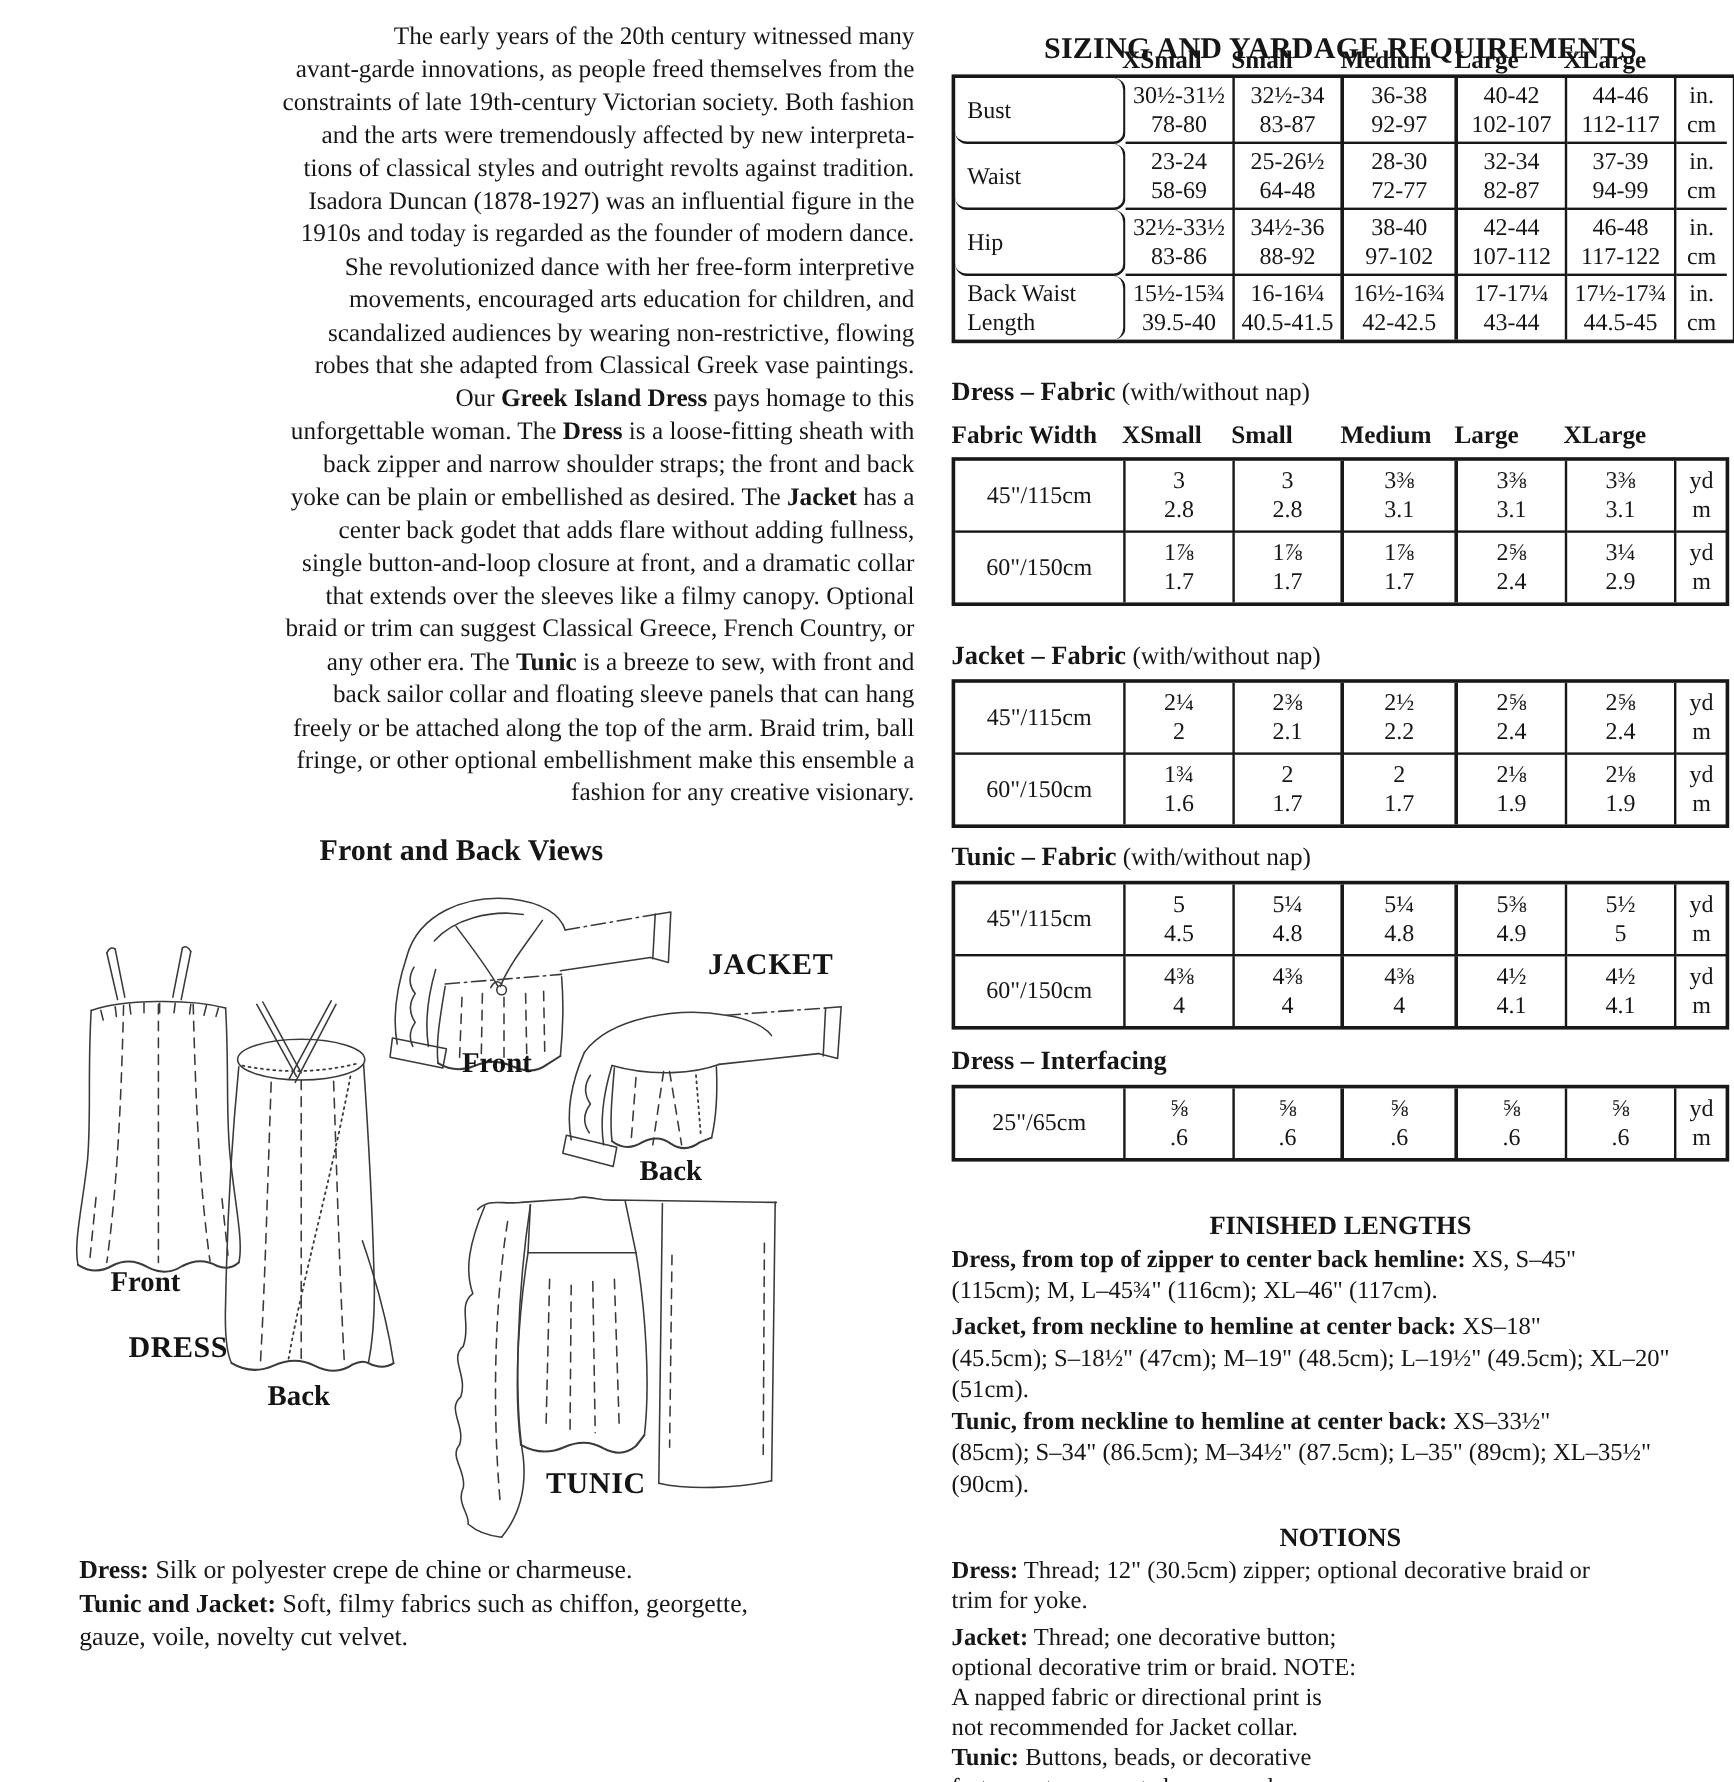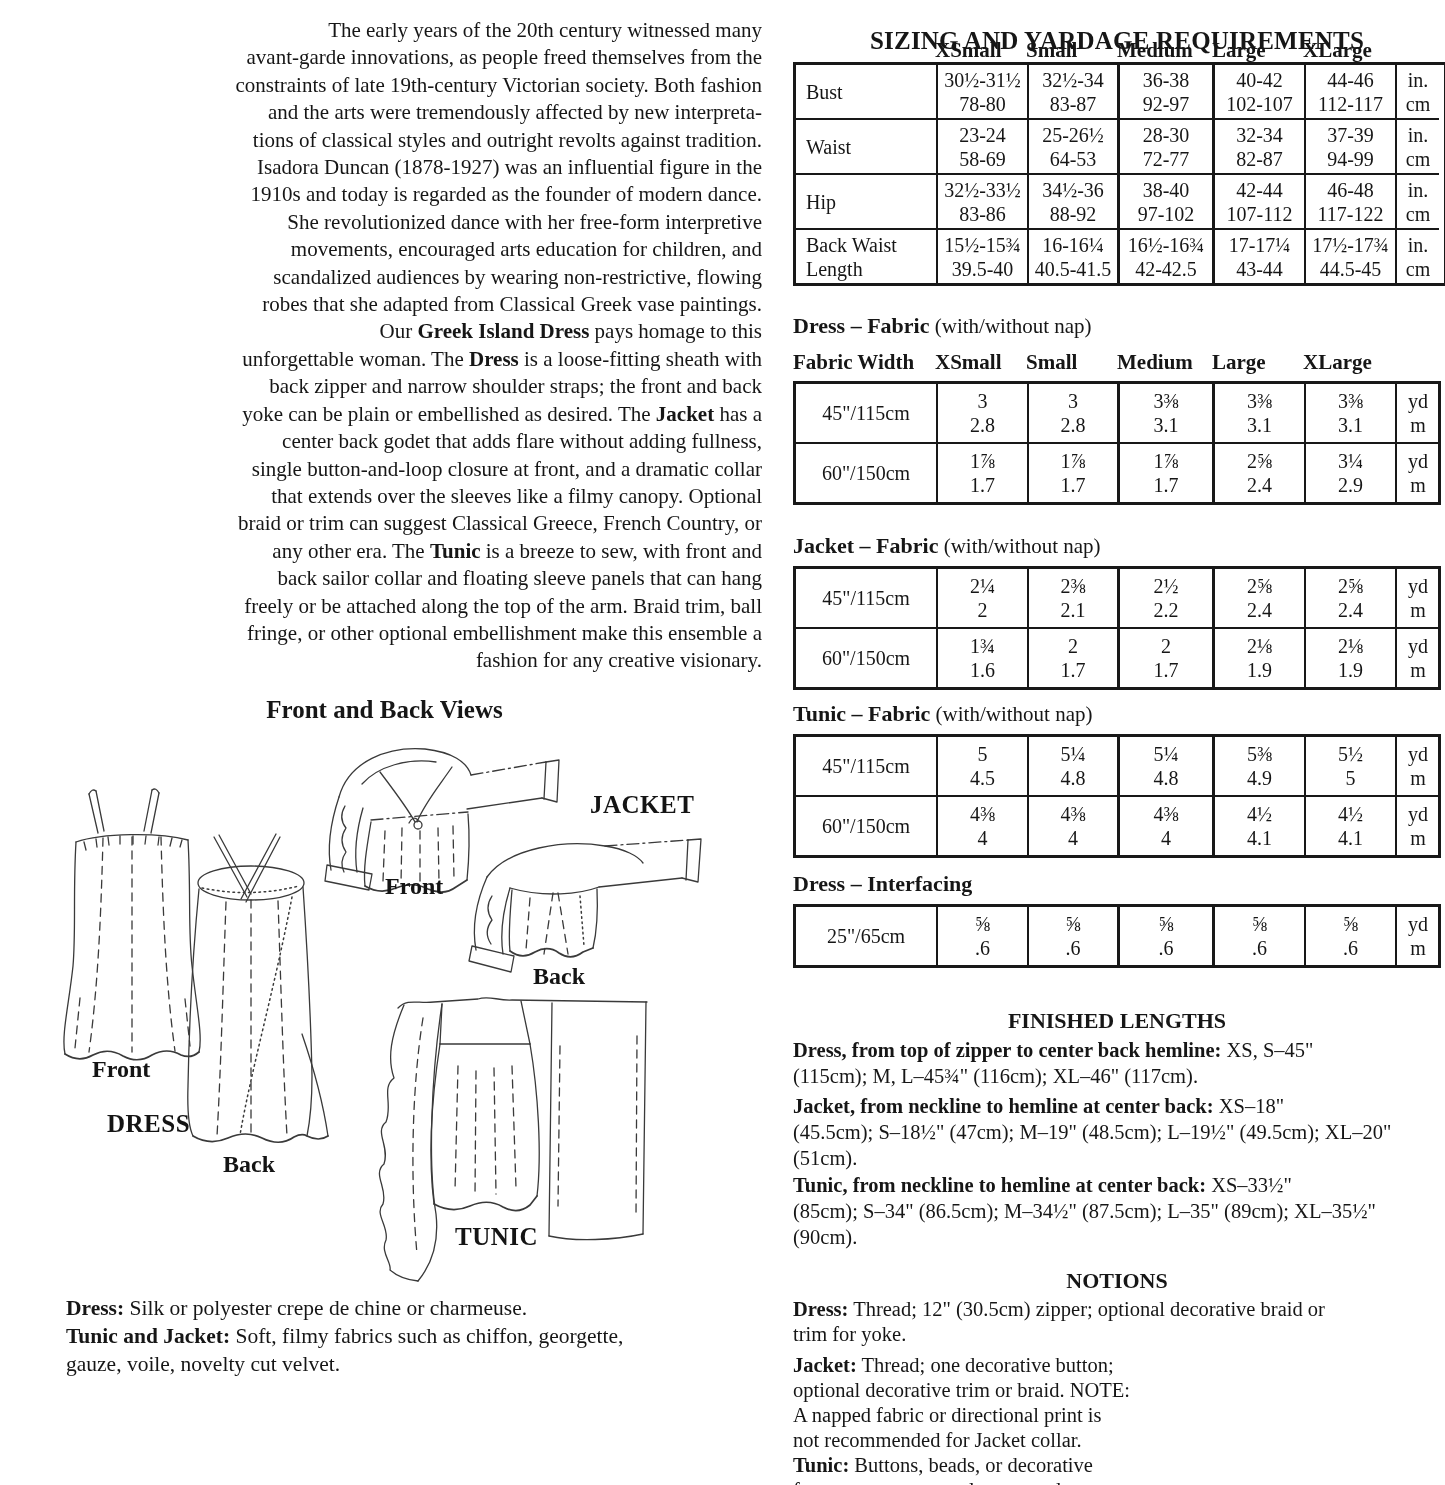--- a/index.html
+++ b/index.html
@@ -40,21 +40,21 @@
         border:3.5px solid #181818;background:#fff;font-size:20px;}
   .sizing-grid{top:62px;}
   .cell{border-right:2px solid #181818;border-bottom:2.5px solid #181818;
         display:flex;flex-direction:column;justify-content:center;height:58px;}
   .sizing-grid .cell{height:53px;}
   .cell.preMed,.cell.med{border-right:3px solid #181818;}
   .cell.unitcell{border-right:none;}
   .cell.lastrow{border-bottom:none;}
   .v{line-height:24px;text-align:center;}
   .labelcell{text-align:left;padding-left:10px;}
-  .sizing-grid .labelcell{line-height:24px;justify-content:center;}
+  .sizing-grid .labelcell{line-height:24px;justify-content:center;border-radius:10px;}
   .ysec .labelcell{text-align:center;padding-left:0;}
   .ysec{position:absolute;left:0;width:100%;}
   .ysec-0{top:314px;} .ysec-1{top:534px;} .ysec-2{top:702px;} .ysec-3{top:872px;}
   .ttl{font-size:21px;line-height:24px;}
   .ttl .tb{font-weight:bold;font-size:22px;}
   .ysec .hdrrow{margin-top:12px;margin-bottom:6px;}
   .ysec .grid{margin-top:8px;}
   .ysec .hdrrow + .grid{margin-top:0;}
 
   .sec-heading{font-size:22px;font-weight:bold;text-align:center;}
@@ -261,21 +261,21 @@
         <div class="v">in.</div>
         <div class="v">cm</div>
       </div>
       <div class="cell labelcell">Waist</div>
       <div class="cell valcell">
         <div class="v">23-24</div>
         <div class="v">58-69</div>
       </div>
       <div class="cell valcell preMed">
         <div class="v">25-26½</div>
-        <div class="v">64-53</div>
+        <div class="v">64-48</div>
       </div>
       <div class="cell valcell med">
         <div class="v">28-30</div>
         <div class="v">72-77</div>
       </div>
       <div class="cell valcell">
         <div class="v">32-34</div>
         <div class="v">82-87</div>
       </div>
       <div class="cell valcell">

